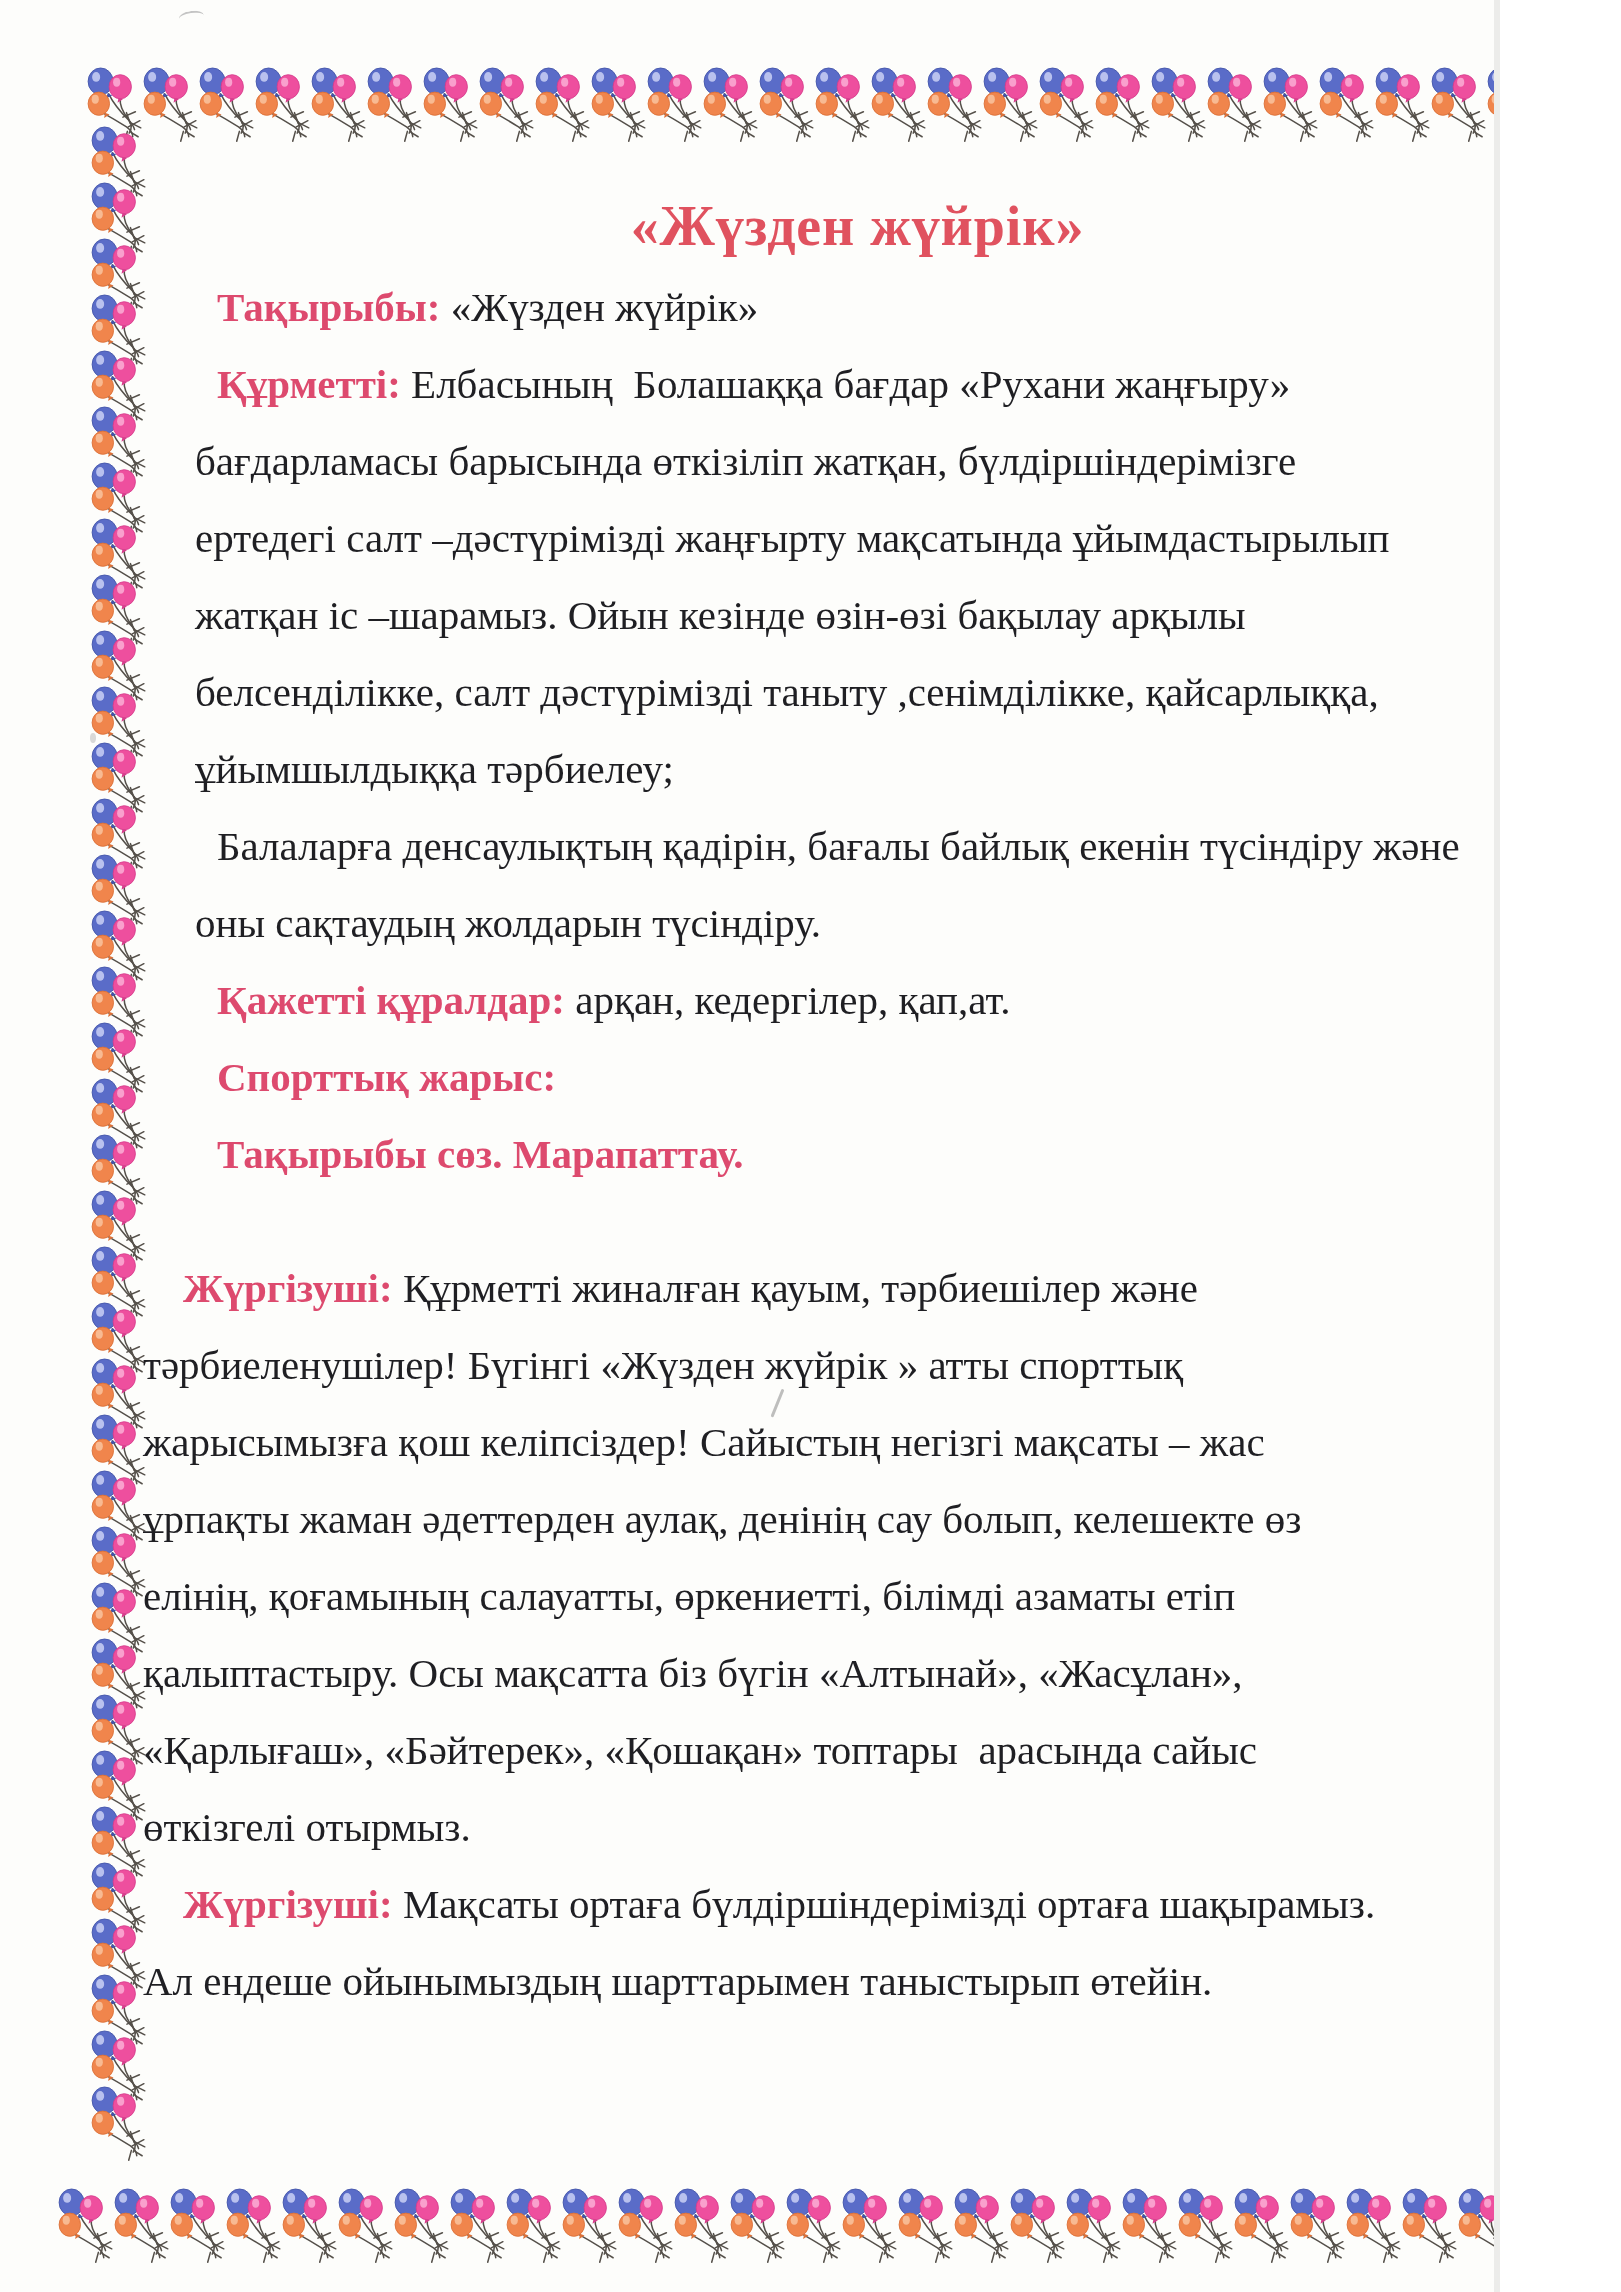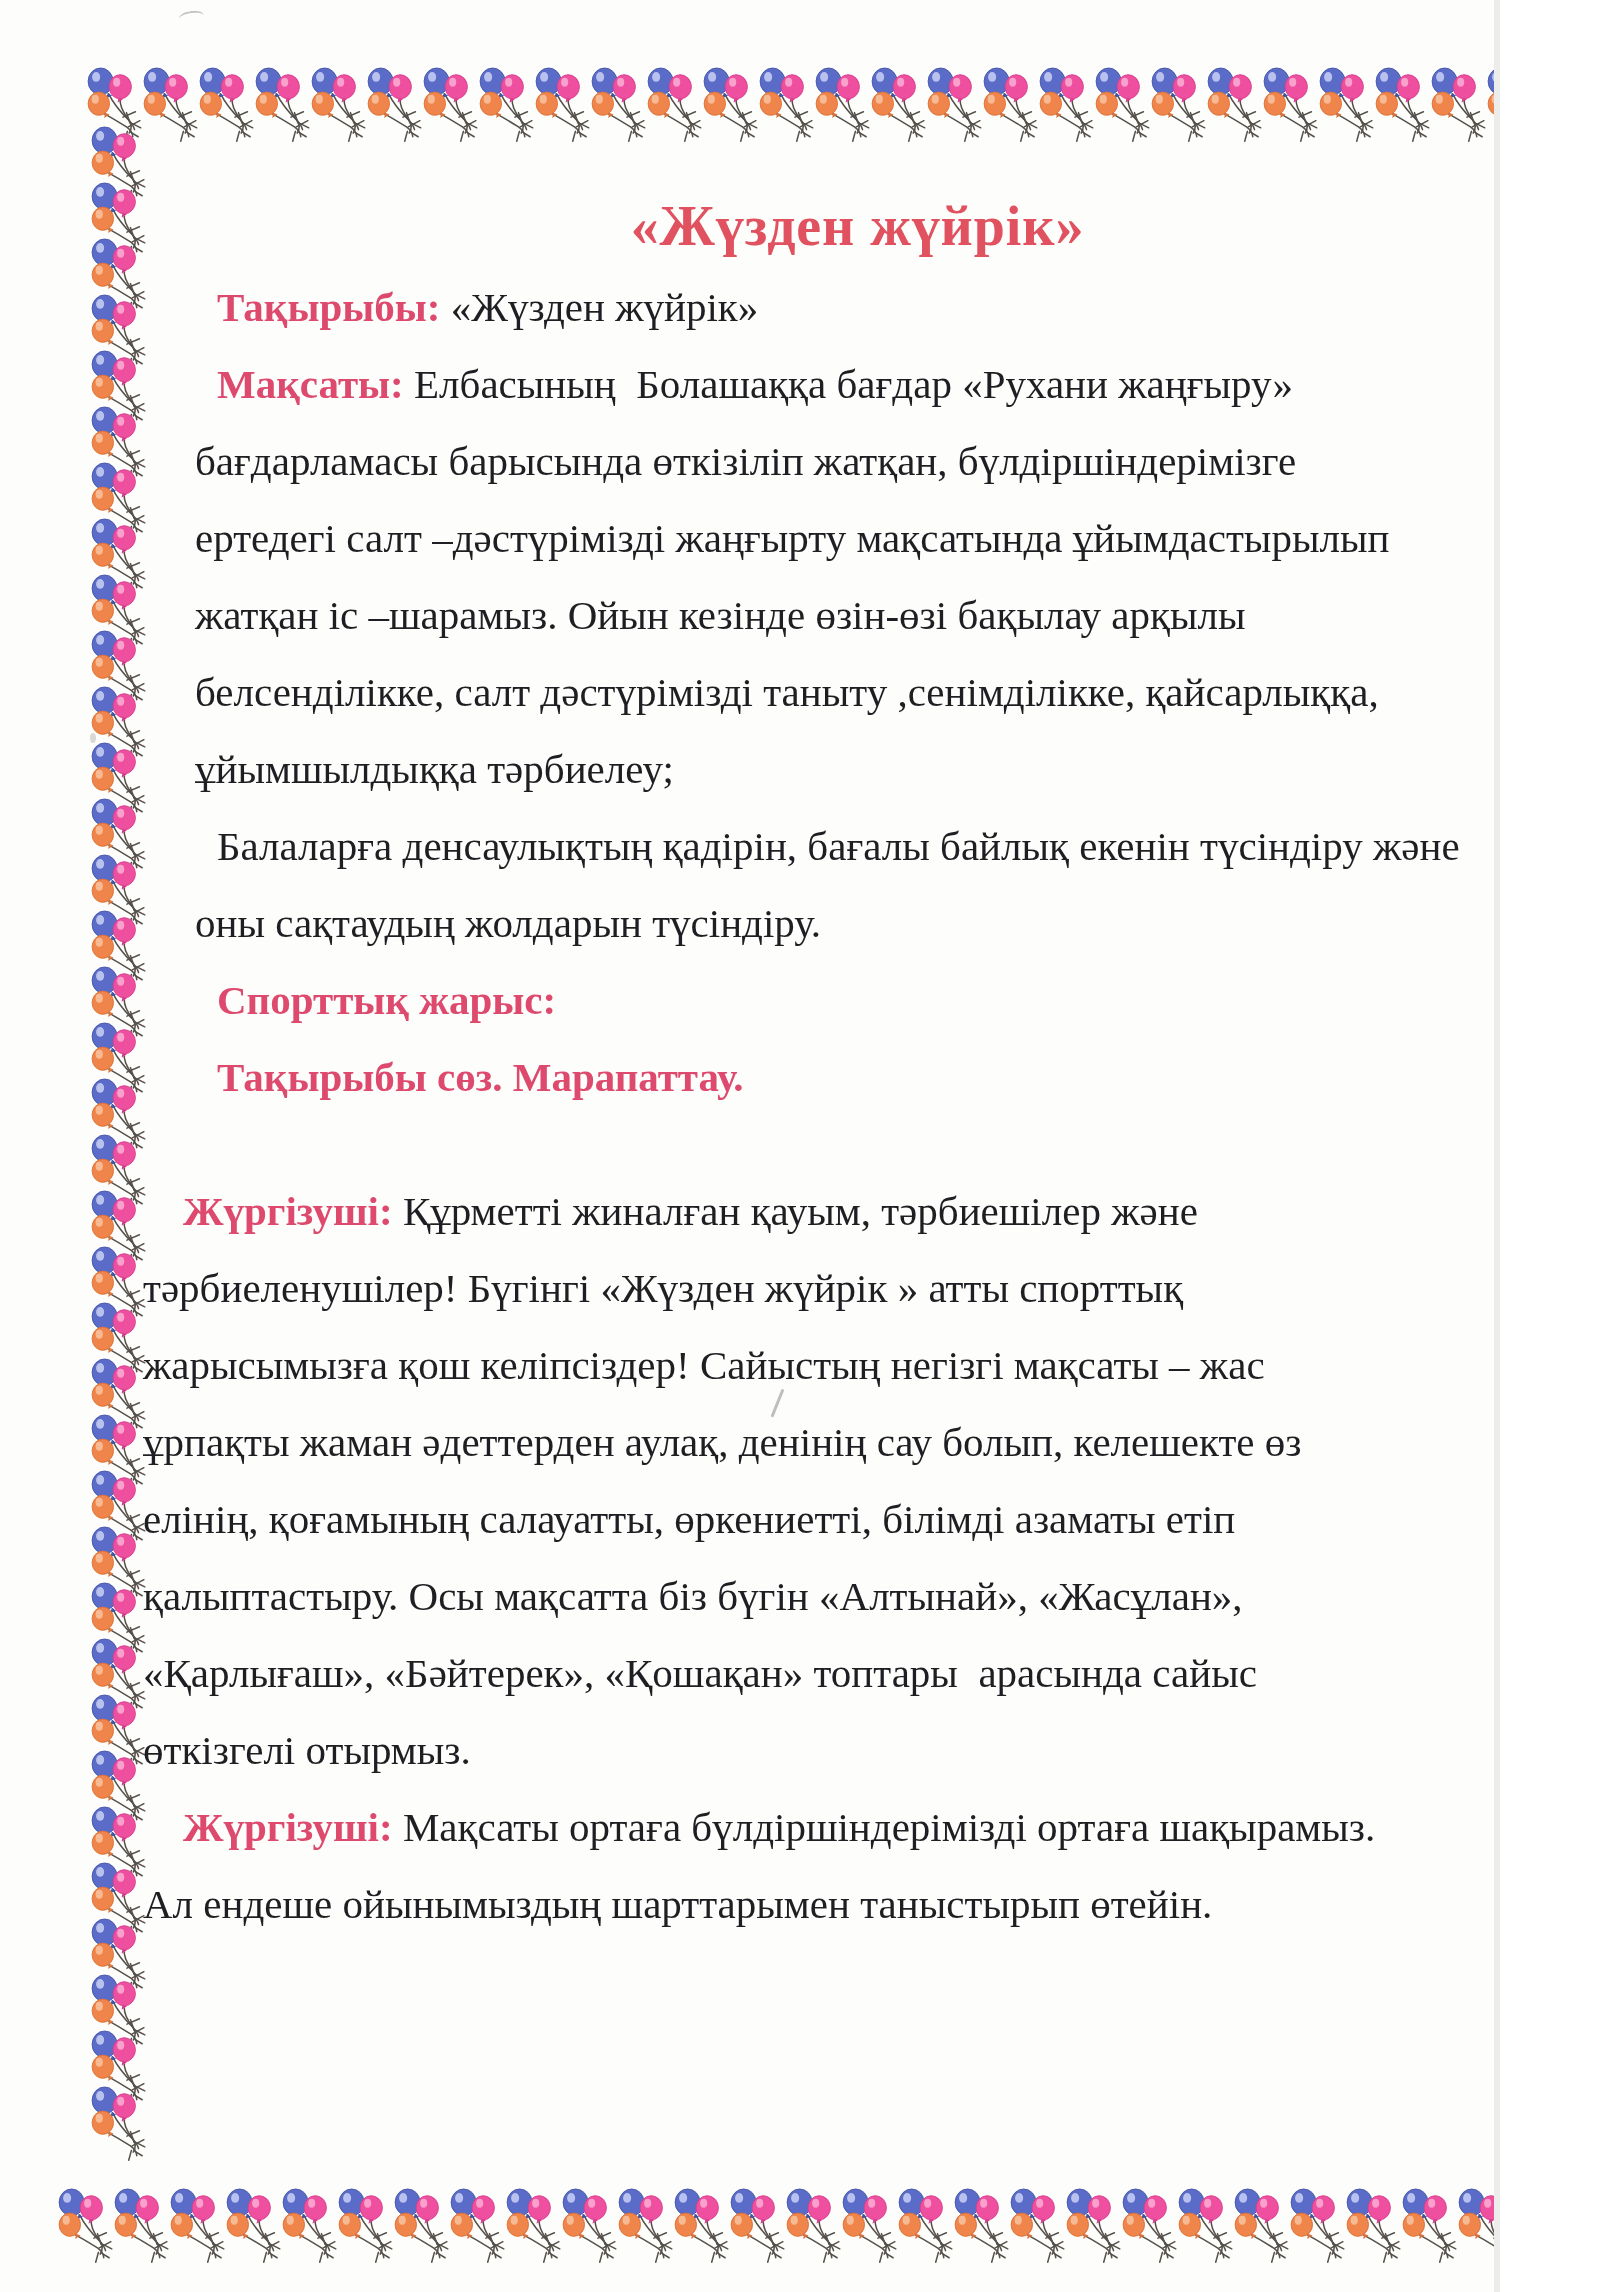--- a/index.html
+++ b/index.html
@@ -494,28 +494,29 @@
   <div class="artifact art-squiggle"></div>
   <div class="artifact art-dot"></div>
   <div class="artifact art-slash"></div>
   <div class="scan-edge"></div>
 
   <div class="content">
     <h1 class="title">«Жүзден жүйрік»</h1>
 
     <div class="sections">
       <p class="sec grpA"><span class="label">Тақырыбы:</span> <span class="txt">«Жүзден жүйрік»</span></p>
-      <p class="sec grpA"><span class="label">Мақсаты:</span> <span class="txt">Елбасының  Болашаққа бағдар «Рухани жаңғыру»
+      <p class="sec grpA"><span class="label">Құрметті:</span> <span class="txt">Елбасының  Болашаққа бағдар «Рухани жаңғыру»
 бағдарламасы барысында өткізіліп жатқан, бүлдіршіндерімізге
 ертедегі салт –дәстүрімізді жаңғырту мақсатында ұйымдастырылып
 жатқан іс –шарамыз. Ойын кезінде өзін-өзі бақылау арқылы
 белсенділікке, салт дәстүрімізді таныту ,сенімділікке, қайсарлыққа,
 ұйымшылдыққа тәрбиелеу;</span></p>
       <p class="sec grpA"><span class="label"></span><span class="txt">Балаларға денсаулықтың қадірін, бағалы байлық екенін түсіндіру және
 оны сақтаудың жолдарын түсіндіру.</span></p>
+      <p class="sec grpA"><span class="label">Қажетті құралдар:</span> <span class="txt">арқан, кедергілер, қап,ат.</span></p>
       <p class="sec grpA"><span class="label">Спорттық жарыс:</span></p>
       <p class="sec grpA"><span class="label">Тақырыбы сөз. Марапаттау.</span></p>
       <p class="sec grpB gap-before"><span class="label">Жүргізуші:</span> <span class="txt">Құрметті жиналған қауым, тәрбиешілер және
 тәрбиеленушілер! Бүгінгі «Жүзден жүйрік » атты спорттық
 жарысымызға қош келіпсіздер! Сайыстың негізгі мақсаты – жас
 ұрпақты жаман әдеттерден аулақ, денінің сау болып, келешекте өз
 елінің, қоғамының салауатты, өркениетті, білімді азаматы етіп
 қалыптастыру. Осы мақсатта біз бүгін «Алтынай», «Жасұлан»,
 «Қарлығаш», «Бәйтерек», «Қошақан» топтары  арасында сайыс
 өткізгелі отырмыз.</span></p>

